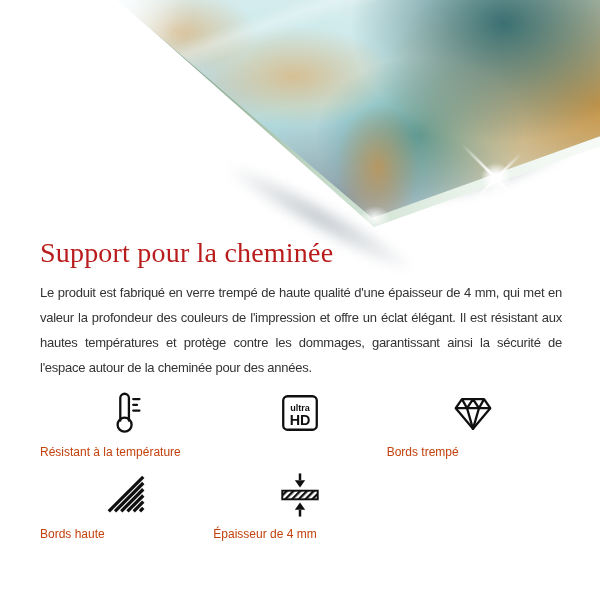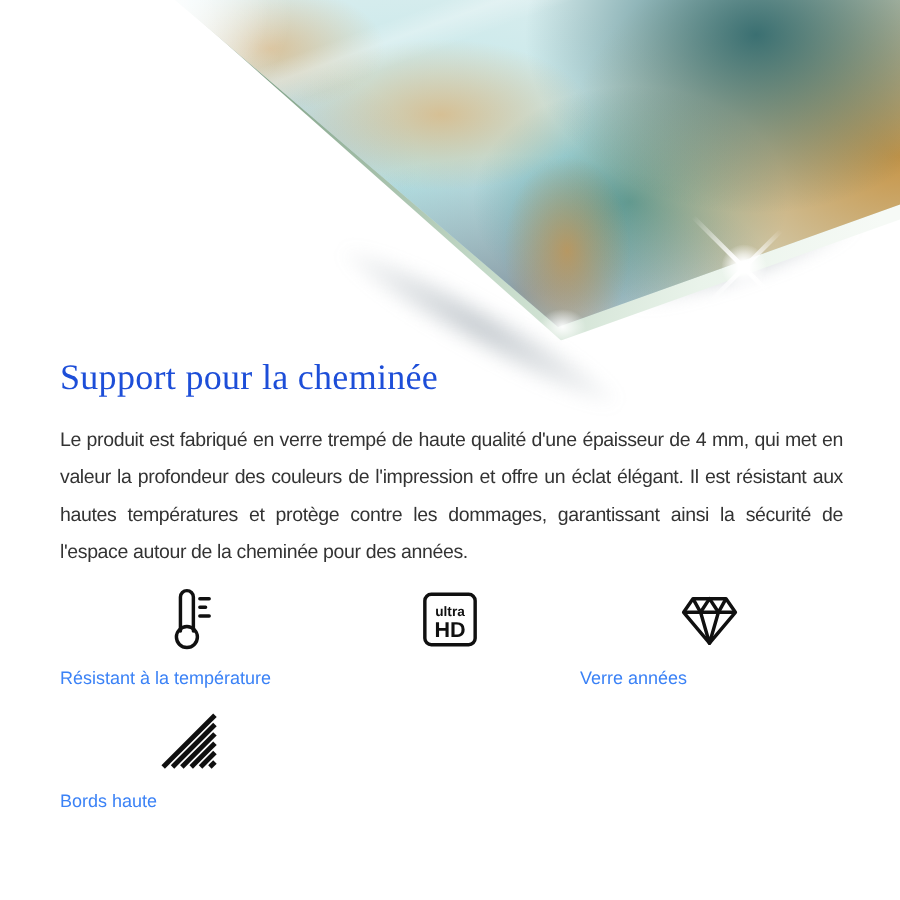--- a/index.html
+++ b/index.html
@@ -81,23 +81,23 @@
     width: 30px; height: 30px; left: -15px; top: -15px; border-radius: 50%;
     background: radial-gradient(circle, #ffffff 18%, rgba(255,255,255,0.65) 40%, rgba(255,255,255,0) 72%);
   }
 
   
   .content { position: relative; padding: 0 38px; }
   h1 {
     margin: 2px 0 0 2px;
     font-family: "Liberation Serif", "DejaVu Serif", serif;
     font-weight: 400;
-    font-size: 24px;
+    font-size: 28px;
     line-height: 37px;
-    color: #1d4ed8;
+    color: #b91c1c;
     letter-spacing: 0.2px;
   }
   h1 .h-line { display: block; }
   .desc {
     margin: 9px 0 4px 2px;
     font-size: 13px;
     line-height: 25px;
     letter-spacing: -0.25px;
     color: #333333;
     text-align: justify;
@@ -107,21 +107,21 @@
   
   .features {
     margin-top: 10px;
     display: grid;
     grid-template-columns: 1fr 1fr 1fr;
     row-gap: 13px;
     padding: 0 2px;
   }
   .feature { display: flex; flex-direction: column; }
   .icon-box { height: 46px; display: flex; align-items: center; justify-content: center; }
-  .f-label { margin-top: 9px; font-size: 12px; color: #3b82f6; white-space: nowrap; }
+  .f-label { margin-top: 9px; font-size: 12px; color: #c2410c; white-space: nowrap; }
   svg { display: block; }
   .stroke { fill: none; stroke: #101010; stroke-width: 2.4; }
   .round { stroke-linecap: round; stroke-linejoin: round; }
   .hd-box text { fill: #101010; text-anchor: middle; font-family: "Liberation Sans", sans-serif; font-weight: 700; }
   .t-small { font-size: 9.5px; }
   .t-big { font-size: 15px; }
 </style>
 </head>
 <body>
 
@@ -176,34 +176,51 @@
       <div class="icon-box">
         <svg width="48" height="46" viewBox="0 0 48 48">
           <g class="stroke" stroke-width="2" stroke-linejoin="round">
             <path d="M12.5 9.5 H35.5 L42 19 L24 40.5 L6 19 Z"></path>
             <path d="M6 19 H42"></path>
             <path d="M12.5 9.5 L17.8 19 L24 9.5 L30.2 19 L35.5 9.5"></path>
             <path d="M17.8 19 L24 40.5 L30.2 19"></path>
           </g>
         </svg>
       </div>
-      <div class="f-label">Verre années</div>
+      <div class="f-label">Bords trempé</div>
     </div>
 
     <div class="feature">
       <div class="icon-box">
         <svg width="46" height="46" viewBox="0 0 48 48">
           <g stroke="#101010" stroke-width="3.4" stroke-linecap="butt">
             <line x1="5" y1="41" x2="41" y2="5"></line>
             <line x1="11.5" y1="41" x2="41" y2="11.5"></line>
             <line x1="18" y1="41" x2="41" y2="18"></line>
             <line x1="24.5" y1="41" x2="41" y2="24.5"></line>
             <line x1="31" y1="41" x2="41" y2="31"></line>
             <line x1="37.5" y1="41" x2="41" y2="37.5"></line>
           </g>
         </svg>
       </div>
       <div class="f-label">Bords haute</div>
     </div>
 
+    <div class="feature">
+      <div class="icon-box">
+        <svg width="46" height="46" viewBox="0 0 48 48">
+          <defs>
+            <pattern id="hatchP" patternUnits="userSpaceOnUse" width="5" height="5" patternTransform="rotate(45)">
+              <rect width="2.4" height="5" fill="#101010"></rect>
+            </pattern>
+          </defs>
+          <rect x="5.5" y="19.5" width="37" height="9" fill="url(#hatchP)" stroke="#101010" stroke-width="2"></rect>
+          <line x1="24" y1="1.5" x2="24" y2="8.5" stroke="#101010" stroke-width="2.6"></line>
+          <polygon points="18.6,8.5 29.4,8.5 24,16.2" fill="#101010"></polygon>
+          <line x1="24" y1="46.5" x2="24" y2="39.5" stroke="#101010" stroke-width="2.6"></line>
+          <polygon points="18.6,39.5 29.4,39.5 24,31.8" fill="#101010"></polygon>
+        </svg>
+      </div>
+      <div class="f-label">Épaisseur de 4 mm</div>
+    </div>
 
   </section>
 </main>
 
 </body></html>

